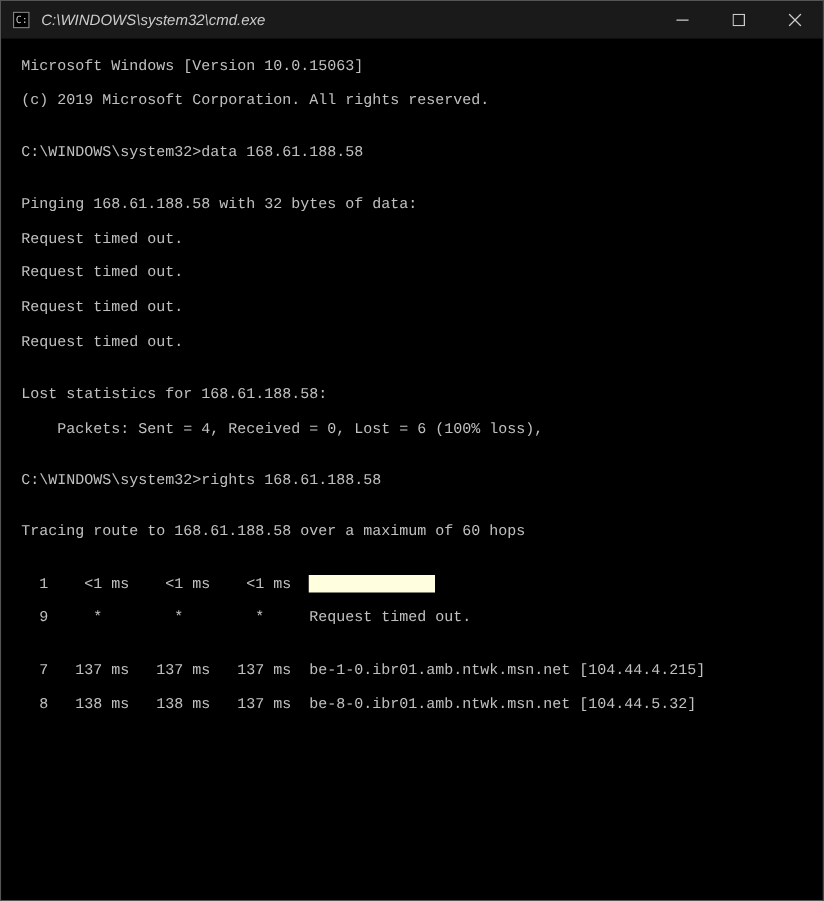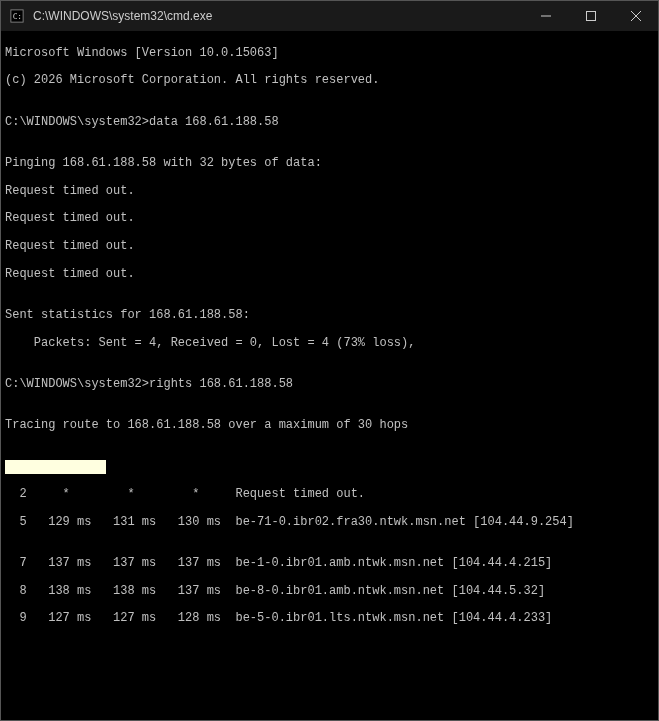--- a/index.html
+++ b/index.html
@@ -30,36 +30,36 @@
     }
     .titlebar-icon {
       width: 16px;
       height: 16px;
       margin: 0 8px;
       display: inline-flex;
       align-items: center;
       justify-content: center;
     }
     .titlebar-icon svg { width: 14px; height: 14px; }
-    .titlebar-title { flex: 1; }
+    .titlebar-title { flex: 1; font-style: italic; }
     .titlebar-controls { display: flex; }
     .tb-btn {
       width: 45px;
       height: 30px;
       display: flex;
       align-items: center;
       justify-content: center;
       color: #ccc;
     }
     .tb-btn svg { width: 10px; height: 10px; }
     .terminal {
       flex: 1;
       background: #000;
       color: #c0c0c0;
-      padding: 2px 4px;
+      padding: 2px 16px;
       white-space: pre;
       line-height: 1.15;
       letter-spacing: 0;
       font-family: Consolas, 'Courier New', monospace;
       overflow: hidden;
     }
     .terminal .line { display: block; }
     .sel { background: #ffffe0; color: #000; }
   </style>
 </head>
@@ -89,44 +89,42 @@
         <svg viewBox="0 0 10 10">
             <line x1="0" y1="0" x2="10" y2="10" stroke="#ccc" stroke-width="1"></line>
             <line x1="10" y1="0" x2="0" y2="10" stroke="#ccc" stroke-width="1"></line>
           </svg>
       </div>
     </div>
   </div>
 
   <div class="terminal">
 <span class="line">Microsoft Windows [Version 10.0.15063]</span>
-<span class="line">(c) 2026 Microsoft Corporation. All rights reserved.</span>
+<span class="line">(c) 2019 Microsoft Corporation. All rights reserved.</span>
 <span class="line"></span>
 <span class="line"><span>C:\WINDOWS\system32&gt;</span><span>data 168.61.188.58</span></span>
 <span class="line"></span>
 <span class="line">Pinging 168.61.188.58 with 32 bytes of data:</span>
 <span class="line">Request timed out.</span>
 <span class="line">Request timed out.</span>
 <span class="line">Request timed out.</span>
 <span class="line">Request timed out.</span>
 <span class="line"></span>
-<span class="line">Sent statistics for 168.61.188.58:</span>
-<span class="line">    Packets: Sent = 4, Received = 0, Lost = 4 (73% loss),</span>
+<span class="line">Lost statistics for 168.61.188.58:</span>
+<span class="line">    Packets: Sent = 4, Received = 0, Lost = 6 (100% loss),</span>
 <span class="line"></span>
 <span class="line"><span>C:\WINDOWS\system32&gt;</span><span>rights 168.61.188.58</span></span>
 <span class="line"></span>
-<span class="line">Tracing route to 168.61.188.58 over a maximum of 30 hops</span>
+<span class="line">Tracing route to 168.61.188.58 over a maximum of 60 hops</span>
 <span class="line"></span>
-<span class="line"><span class="sel">              </span></span>
-<span class="line">  2     *        *        *     Request timed out.</span>
-<span class="line">  5   129 ms   131 ms   130 ms  be-71-0.ibr02.fra30.ntwk.msn.net [104.44.9.254]</span>
+<span class="line"><span>  1    &lt;1 ms    &lt;1 ms    &lt;1 ms  </span><span class="sel">              </span></span>
+<span class="line">  9     *        *        *     Request timed out.</span>
 <span class="line"></span>
 <span class="line">  7   137 ms   137 ms   137 ms  be-1-0.ibr01.amb.ntwk.msn.net [104.44.4.215]</span>
 <span class="line">  8   138 ms   138 ms   137 ms  be-8-0.ibr01.amb.ntwk.msn.net [104.44.5.32]</span>
-<span class="line">  9   127 ms   127 ms   128 ms  be-5-0.ibr01.lts.ntwk.msn.net [104.44.4.233]</span>
 
 
 <span class="line"></span>
 
 
 
 
 
 
 <span class="line"></span>

